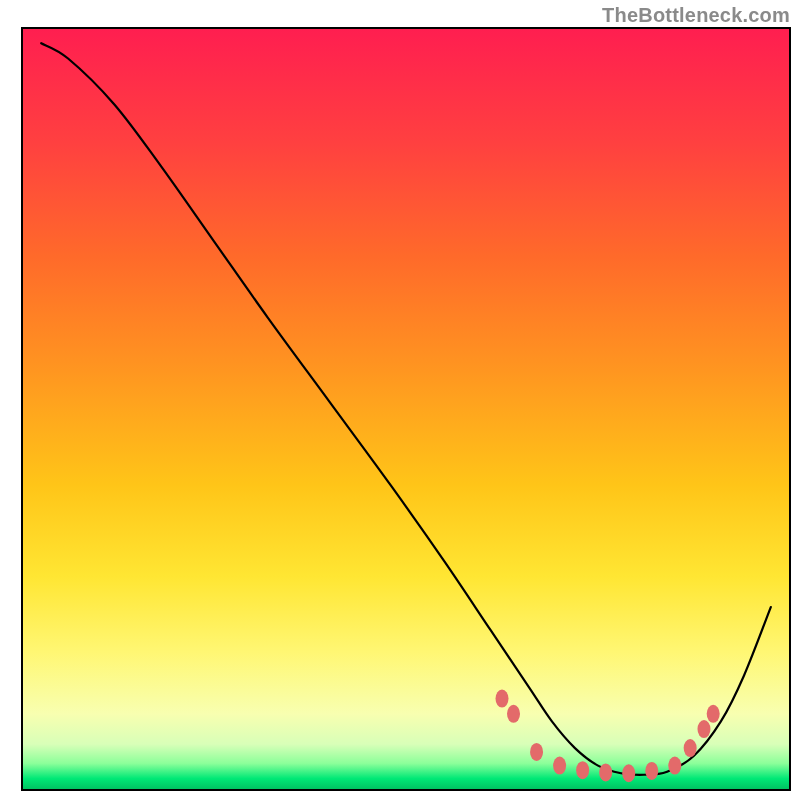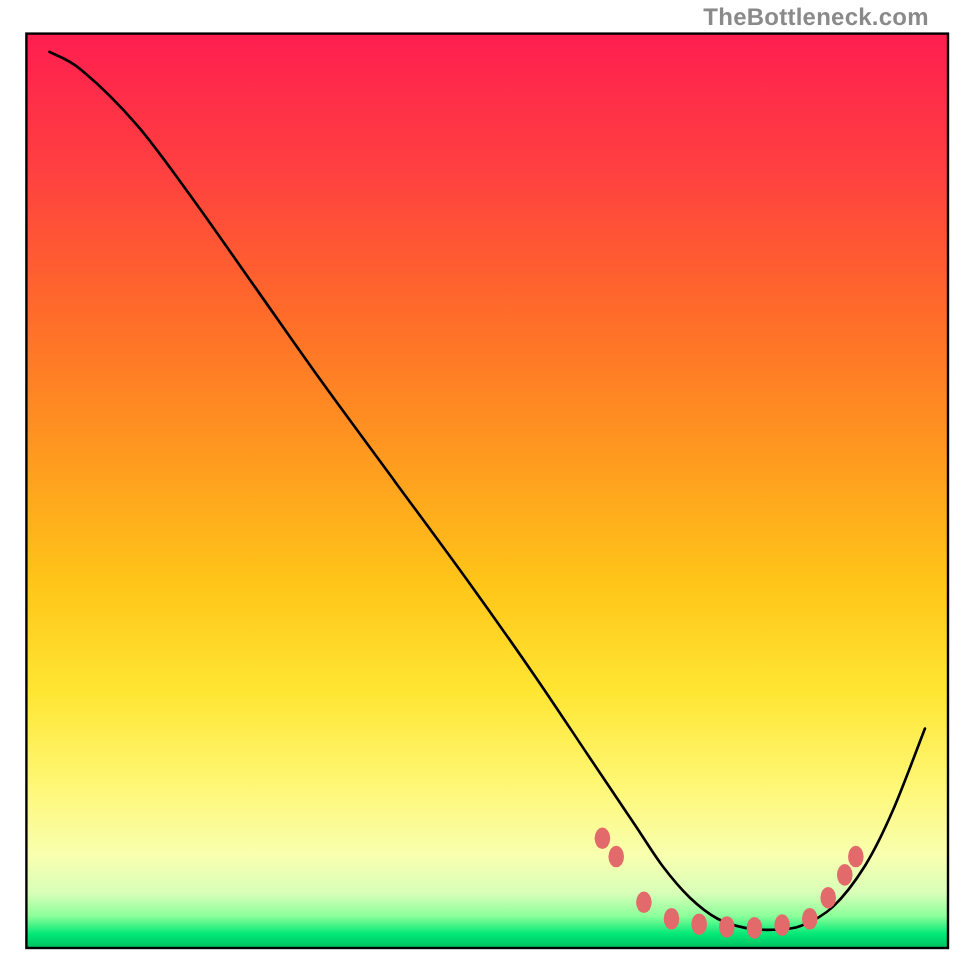--- a/index.html
+++ b/index.html
@@ -12,21 +12,21 @@
     background: #ffffff;
   }
   #stage {
     position: relative;
     width: 800px;
     height: 800px;
   }
   #watermark {
     position: absolute;
     top: 4px;
-    right: 26px;
+    right: 10px;
     font-size: 20px;
     font-weight: bold;
     color: #8a8a8a;
     letter-spacing: 0.2px;
     z-index: 10;
   }
   svg {
     position: absolute;
     top: 0;
     left: 0;

